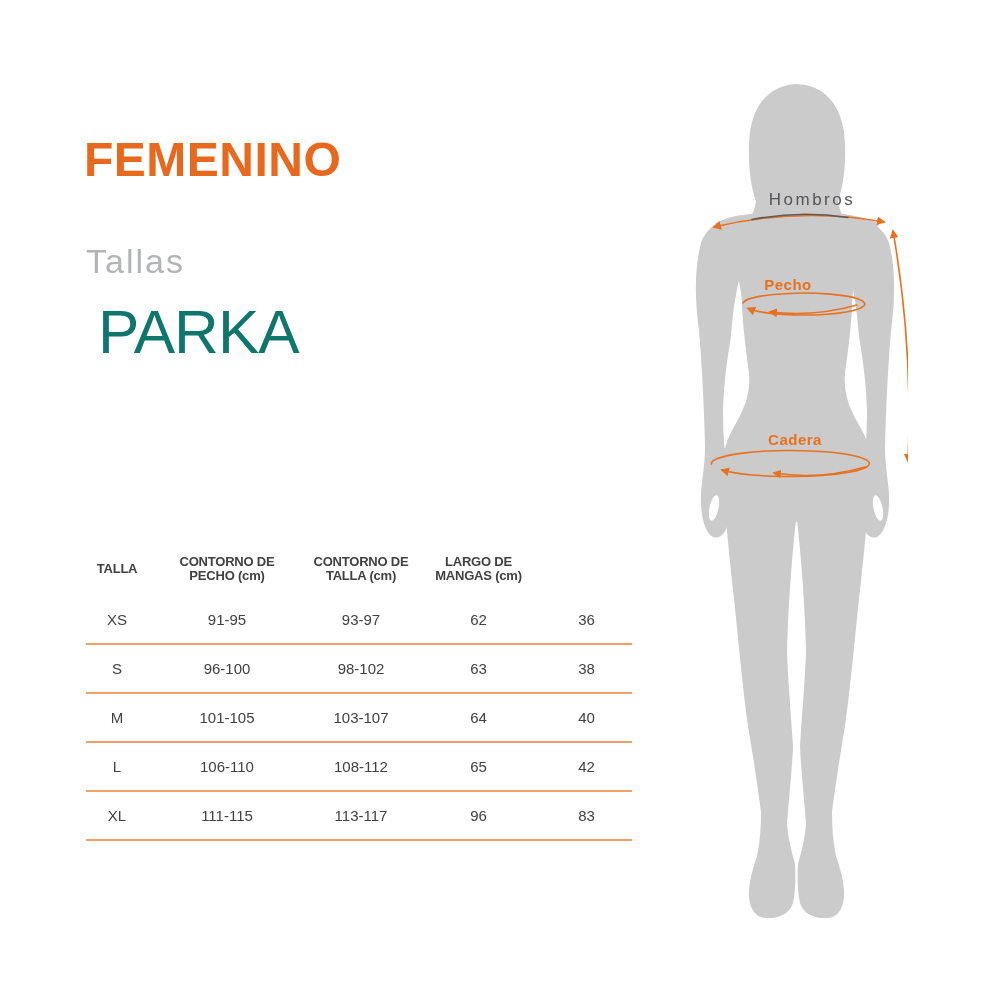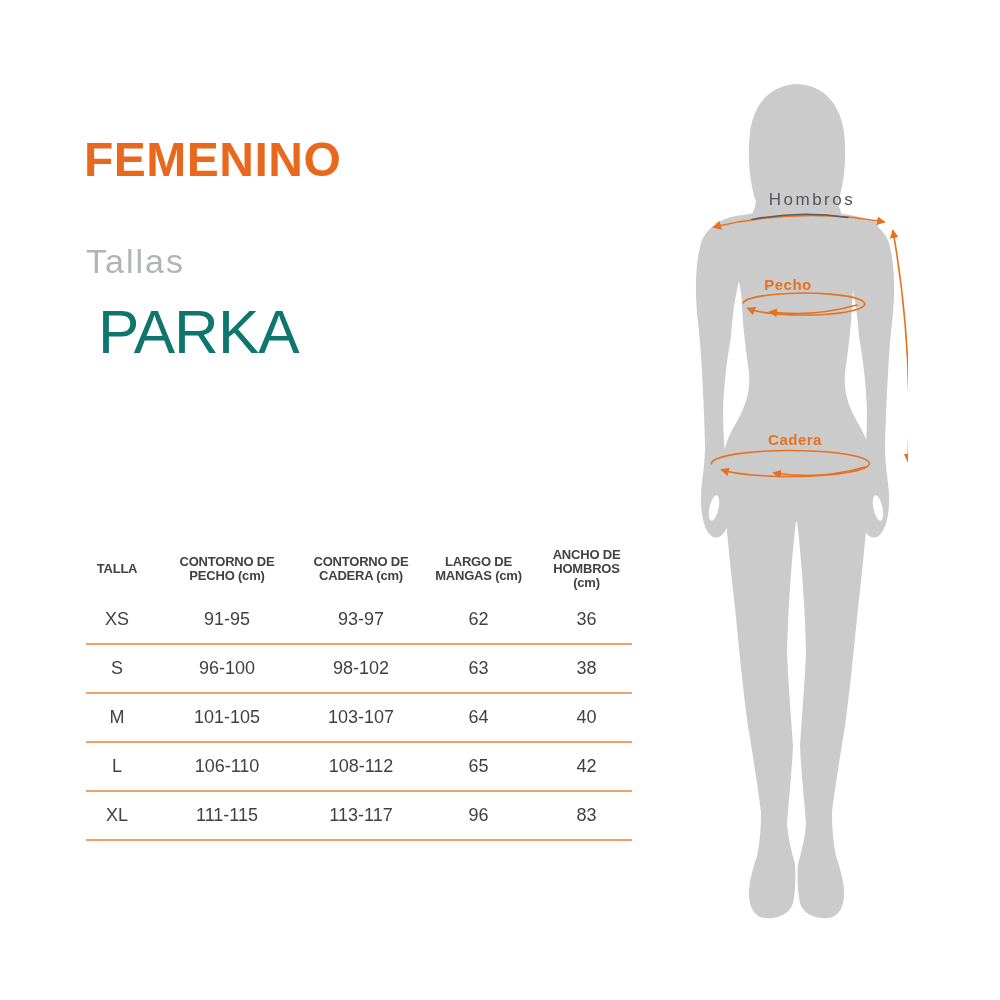--- a/index.html
+++ b/index.html
@@ -31,21 +31,21 @@
   }
   .thead{height:54px;}
   .th{
     display:flex;flex-direction:column;align-items:center;justify-content:center;
     font-size:13px;font-weight:700;line-height:14px;letter-spacing:-.2px;
     color:#414042;text-align:center;
   }
   .trow{
     height:49px;box-sizing:border-box;border-bottom:2px solid #F1A069;
     align-items:center;text-align:center;
-    font-size:18px;font-weight:400;color:#414042;
+    font-size:15px;font-weight:400;color:#414042;
   }
   .td{white-space:nowrap;}
   
   .figure-svg{position:absolute;left:0;top:0;width:1000px;height:1000px;}
   .lblGray{
     fill:#55565A;font-family:"Liberation Sans",sans-serif;
     font-size:17px;letter-spacing:2.5px;text-anchor:middle;
   }
   .lblOrange{
     fill:#E8711F;font-family:"Liberation Sans",sans-serif;
@@ -66,29 +66,25 @@
       <div class="th">
         <span>TALLA</span>
           <span></span>
       </div>
       <div class="th">
         <span>CONTORNO DE</span>
           <span>PECHO (cm)</span>
       </div>
       <div class="th">
         <span>CONTORNO DE</span>
-          <span>CADERA (cm)</span>
+          <span>TALLA (cm)</span>
       </div>
       <div class="th">
         <span>LARGO DE</span>
           <span>MANGAS (cm)</span>
-      </div>
-      <div class="th">
-        <span>ANCHO DE</span>
-          <span>HOMBROS (cm)</span>
       </div>
     </div>
 
     <div class="trow">
       <div class="td">XS</div>
       <div class="td">91-95</div>
       <div class="td">93-97</div>
       <div class="td">62</div>
       <div class="td">36</div>
     </div>

